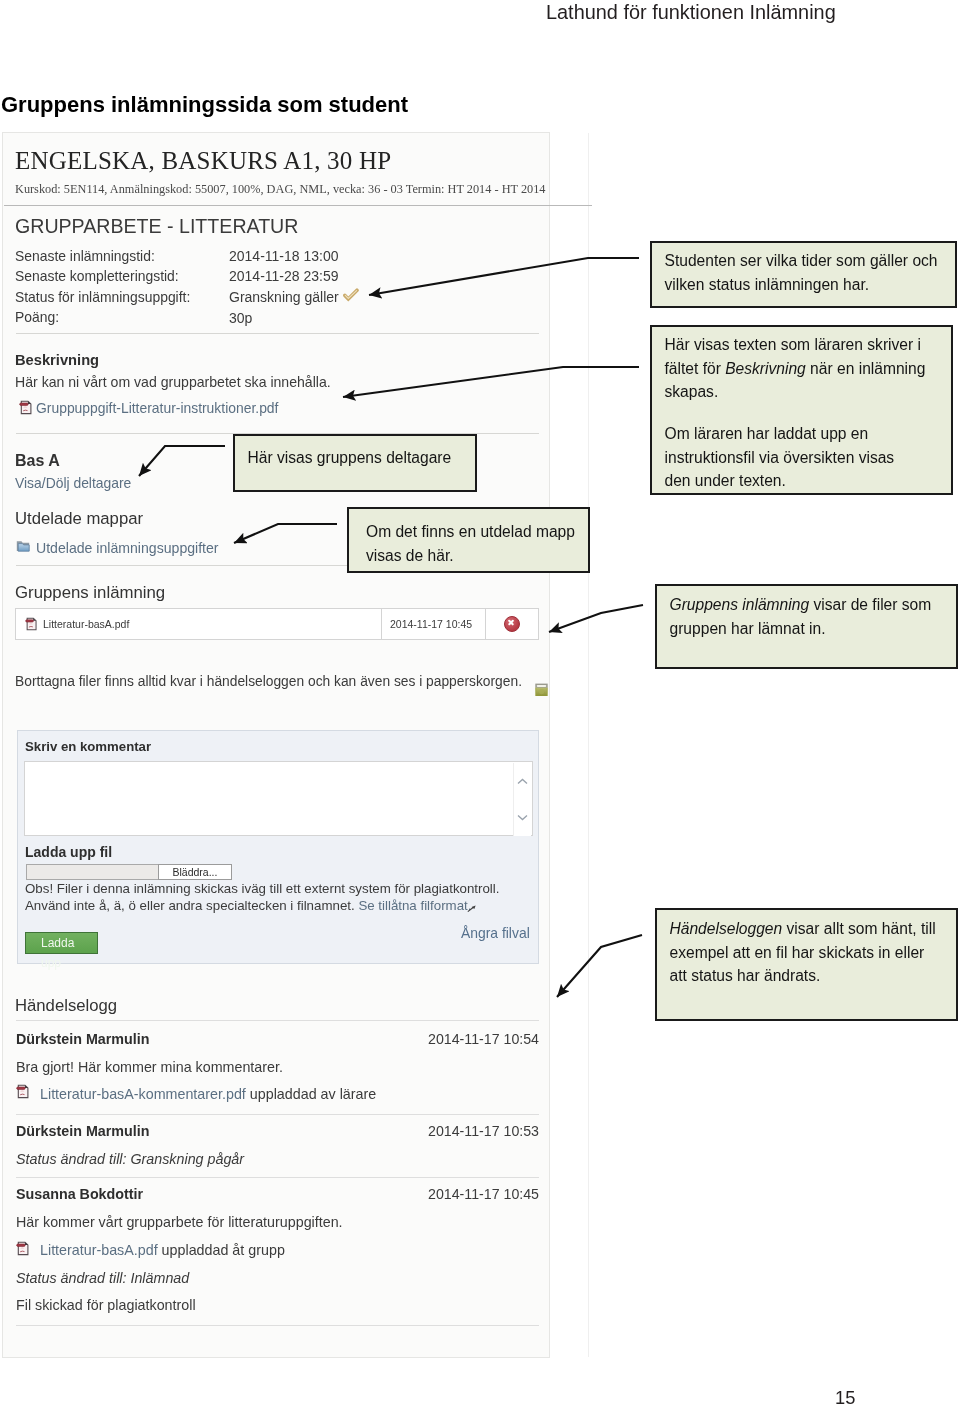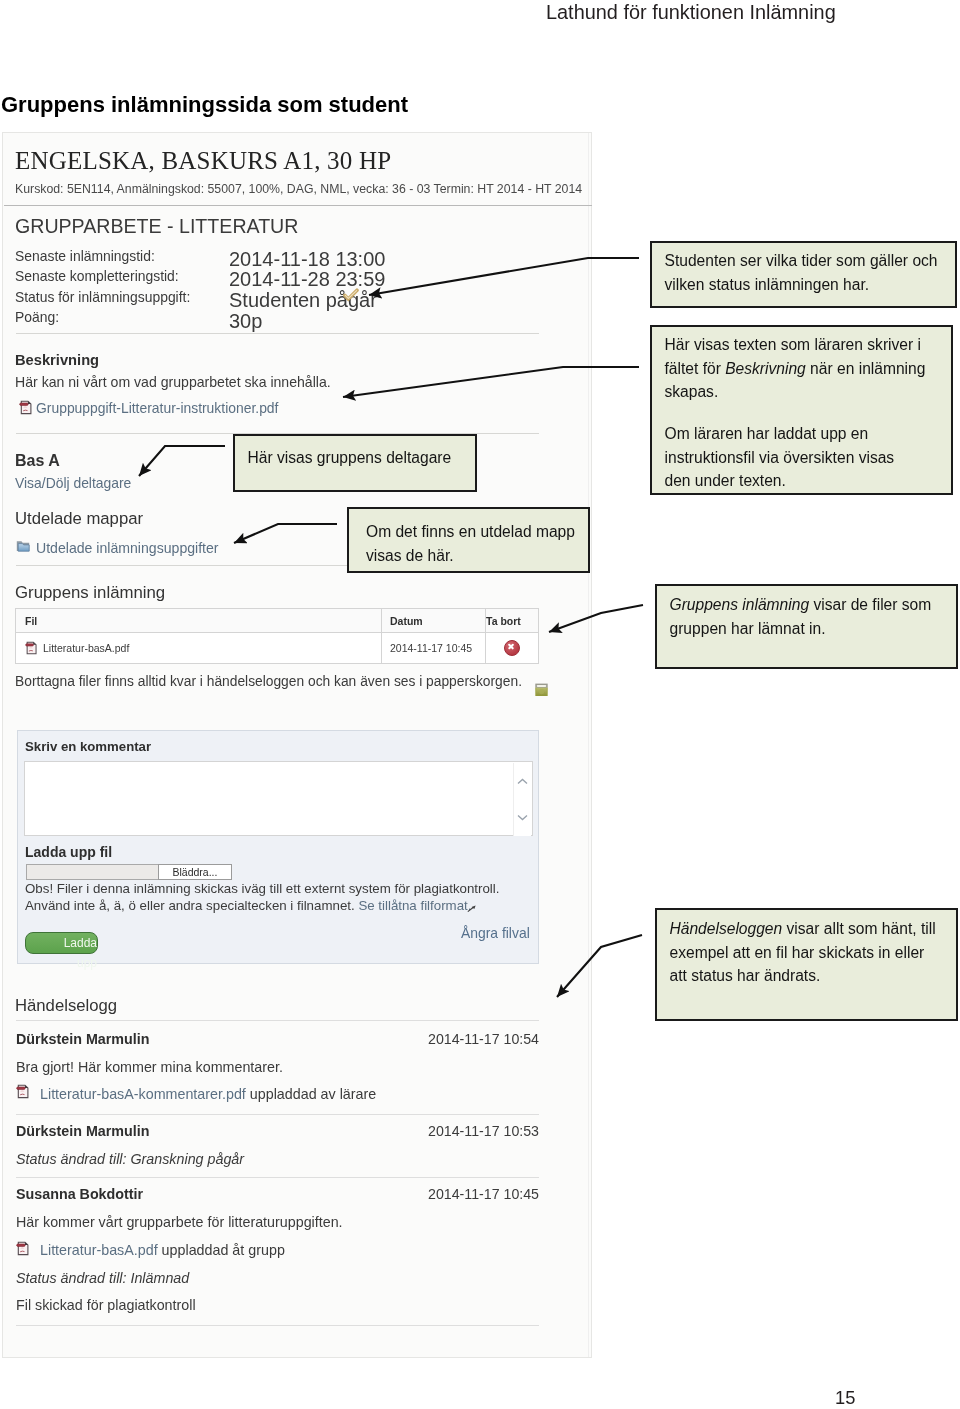--- a/index.html
+++ b/index.html
@@ -7,37 +7,37 @@
   body{width:960px;height:1409px;background:#ffffff;
        font-family:"Liberation Sans",sans-serif;position:relative;overflow:hidden;
        -webkit-font-smoothing:antialiased;}
   .page{position:absolute;left:0;top:0;width:960px;height:1409px;}
 
   #hdr{position:absolute;left:546px;top:1px;font-size:19.9px;color:#231f20;white-space:nowrap;}
   #h1{position:absolute;left:1px;top:92px;font-size:22px;font-weight:bold;color:#000;white-space:nowrap;}
   #pageno{position:absolute;left:835px;top:1387px;font-size:18.3px;color:#231f20;}
 
   
-  #shot{position:absolute;left:2px;top:132px;width:590px;height:1226px;
+  #shot{position:absolute;left:2px;top:132px;width:548px;height:1226px;
         background:#fbfbfa;border:1px solid #e6e6e4;box-sizing:border-box;
         font-family:"Liberation Sans",sans-serif;color:#3b3b3b;}
   
   #shotbody{position:absolute;left:-1px;top:-133px;width:590px;height:1359px;overflow:hidden;
             clip-path:inset(133px 0 0 1px);filter:blur(0.32px);}
   .sline{position:absolute;left:14px;width:523px;height:1px;background:#d7d7d4;}
   .sline.full{left:2px;width:589px;background:#b9b9b9;}
   .innerEdge{position:absolute;left:586px;top:133px;width:1px;height:1224px;background:#efefef;}
 
   .crsTitle{position:absolute;left:13px;top:147px;font-family:"Liberation Serif",serif;
             font-size:25px;color:#242424;letter-spacing:.2px;white-space:nowrap;}
-  .crsMeta{position:absolute;left:13px;top:182px;font-size:12.3px;color:#4a4a4a;white-space:nowrap;}
+  .crsMeta{position:absolute;left:13px;top:182px;font-size:12.3px;color:#4a4a4a;white-space:nowrap;font-family:Liberation Serif, serif;}
 
   .secTitle{position:absolute;font-size:19.6px;color:#3a3a3a;white-space:nowrap;}
   .lbl{position:absolute;font-size:13.9px;color:#3b3b3b;white-space:nowrap;}
-  .val{position:absolute;left:227px;font-size:20px;color:#3b3b3b;white-space:nowrap;}
+  .val{position:absolute;left:227px;font-size:14px;color:#3b3b3b;white-space:nowrap;}
 
   .h3{position:absolute;font-size:14.5px;font-weight:bold;color:#2f2f2f;white-space:nowrap;}
   .h3r{position:absolute;font-size:16.7px;color:#333;white-space:nowrap;}
   .body13{position:absolute;font-size:13.9px;color:#3b3b3b;white-space:nowrap;}
   .lnk{color:#5b6f82;}
 
   
   #tbl{position:absolute;left:13px;top:608px;width:522px;box-sizing:border-box;border:1px solid #cfcfcf;
        border-collapse:collapse;background:#fff;font-size:11px;table-layout:fixed;}
   #tbl td,#tbl th{border:1px solid #d4d4d4;padding:0;vertical-align:middle;}
@@ -54,22 +54,22 @@
       border:1px solid #d4d4d4;box-sizing:border-box;}
   #tascroll{position:absolute;right:1px;top:1px;width:17px;height:73px;background:#fff;border-left:1px solid #eee;}
   .arrU,.arrD{position:absolute;left:3px;width:11px;height:7px;}
   #fileinp{position:absolute;left:24px;top:864px;width:206px;height:16px;
            background:#eceae8;border:1px solid #a9a9a9;box-sizing:border-box;}
   #fbtn{position:absolute;right:-1px;top:-1px;width:74px;height:16px;background:#ffffff;
         border:1px solid #9b9b9b;box-sizing:border-box;font-size:10.5px;color:#2b2b2b;
         text-align:center;line-height:15px;}
   #ldbtn{position:absolute;left:23px;top:932px;width:73px;height:22px;
          background:linear-gradient(#72b160,#5ca24c);
-         border:1px solid #3f7338;border-radius:8px;box-sizing:border-box;
-         font-size:12px;color:#f0f7ee;text-align:right;line-height:20px;padding-left:15px;}
+         border:1px solid #3f7338;border-radius:0;box-sizing:border-box;
+         font-size:12px;color:#f0f7ee;text-align:left;line-height:20px;padding-left:15px;}
 
   
   .logsep{position:absolute;left:14px;width:523px;height:1px;background:#dedede;}
   .logname{position:absolute;left:14px;font-size:14.3px;font-weight:bold;color:#2e2e2e;white-space:nowrap;}
   .logdate{position:absolute;left:537px;font-size:14.2px;color:#3b3b3b;white-space:nowrap;text-align:right;transform:translateX(-100%);}
   .logtxt{position:absolute;left:14px;font-size:14.3px;color:#3b3b3b;white-space:nowrap;}
   .logit{font-style:italic;}
 
   
   .pdfsvg{position:absolute;width:14px;height:15px;}
@@ -108,21 +108,21 @@
       <div class="crsMeta">Kurskod: 5EN114,  Anmälningskod: 55007, 100%, DAG, NML, vecka: 36 - 03 Termin: HT 2014 - HT 2014</div>
       <div class="sline full" style="top:205px"></div>
 
       <div class="secTitle" style="left:13px;top:215px">GRUPPARBETE - LITTERATUR</div>
 
       <div class="lbl" style="left:13px;top:248px">Senaste inlämningstid:</div>
       <div class="val" style="top:248px">2014-11-18 13:00</div>
       <div class="lbl" style="top:268px;left:13px">Senaste kompletteringstid:</div>
       <div class="val" style="top:268px">2014-11-28 23:59</div>
       <div class="lbl" style="top:289px;left:13px">Status för inlämningsuppgift:</div>
-      <div class="val" style="top:289px">Studenten pågår</div>
+      <div class="val" style="top:289px">Granskning gäller</div>
       <svg style="position:absolute;left:341px;top:288px;width:16px;height:14px" viewBox="0 0 16 14">
           <path d="M1.9 7.4 L5.3 11.0 L14.0 2.2" stroke="#c9aa6a" stroke-width="3.6" fill="none" stroke-linecap="round" stroke-linejoin="miter"></path>
           <path d="M2.3 7.4 L5.3 10.4 L13.6 2.6" stroke="#efe0bd" stroke-width="1.1" fill="none" stroke-linecap="round"></path>
         </svg>
       <div class="lbl" style="top:309px;left:13px">Poäng:</div>
       <div class="val" style="top:310px">30p</div>
 
       <div class="sline" style="top:333px"></div>
 
       <div class="h3" style="left:13px;top:352px;font-size:14.7px">Beskrivning</div>
@@ -155,25 +155,20 @@
           </defs>
       </svg>
       <div class="body13 lnk" style="left:34px;top:540px;font-size:14.1px">Utdelade inlämningsuppgifter</div>
 
       <div class="sline" style="top:565px"></div>
 
       <div class="h3r" style="left:13px;top:583px;font-size:16.8px">Gruppens inlämning</div>
 
       <table id="tbl">
         <tbody>
-            <tr>
-          <th class="c1">Fil</th>
-          <th class="c2">Datum</th>
-          <th class="c3">Ta bort</th>
-        </tr>
         <tr>
           <td class="c1">
             <svg class="pdfsvg2" viewBox="0 0 14 15">
                   <g>
                     <path d="M2.3 1.2 h6.7 l2.9 2.8 v9.6 h-9.6 z" fill="#f9f1f2" stroke="#554b50" stroke-width="1.1"></path>
                     <path d="M8.8 1.2 l3.0 2.9 h-3.0 z" fill="#3b3338"></path>
                     <path d="M4.2 8.0 l2.1 -3.0 l2.1 3.0 z" fill="#f0dadc"></path>
                     <path d="M4.2 10.8 q2.2 -1.2 4.3 -0.2" stroke="#a44b53" stroke-width=".9" fill="none"></path>
                     <rect x="0.7" y="3.0" width="8.4" height="2.4" rx="1.2" fill="#a33946" stroke="#7b2531" stroke-width=".6"></rect>
                   </g>

